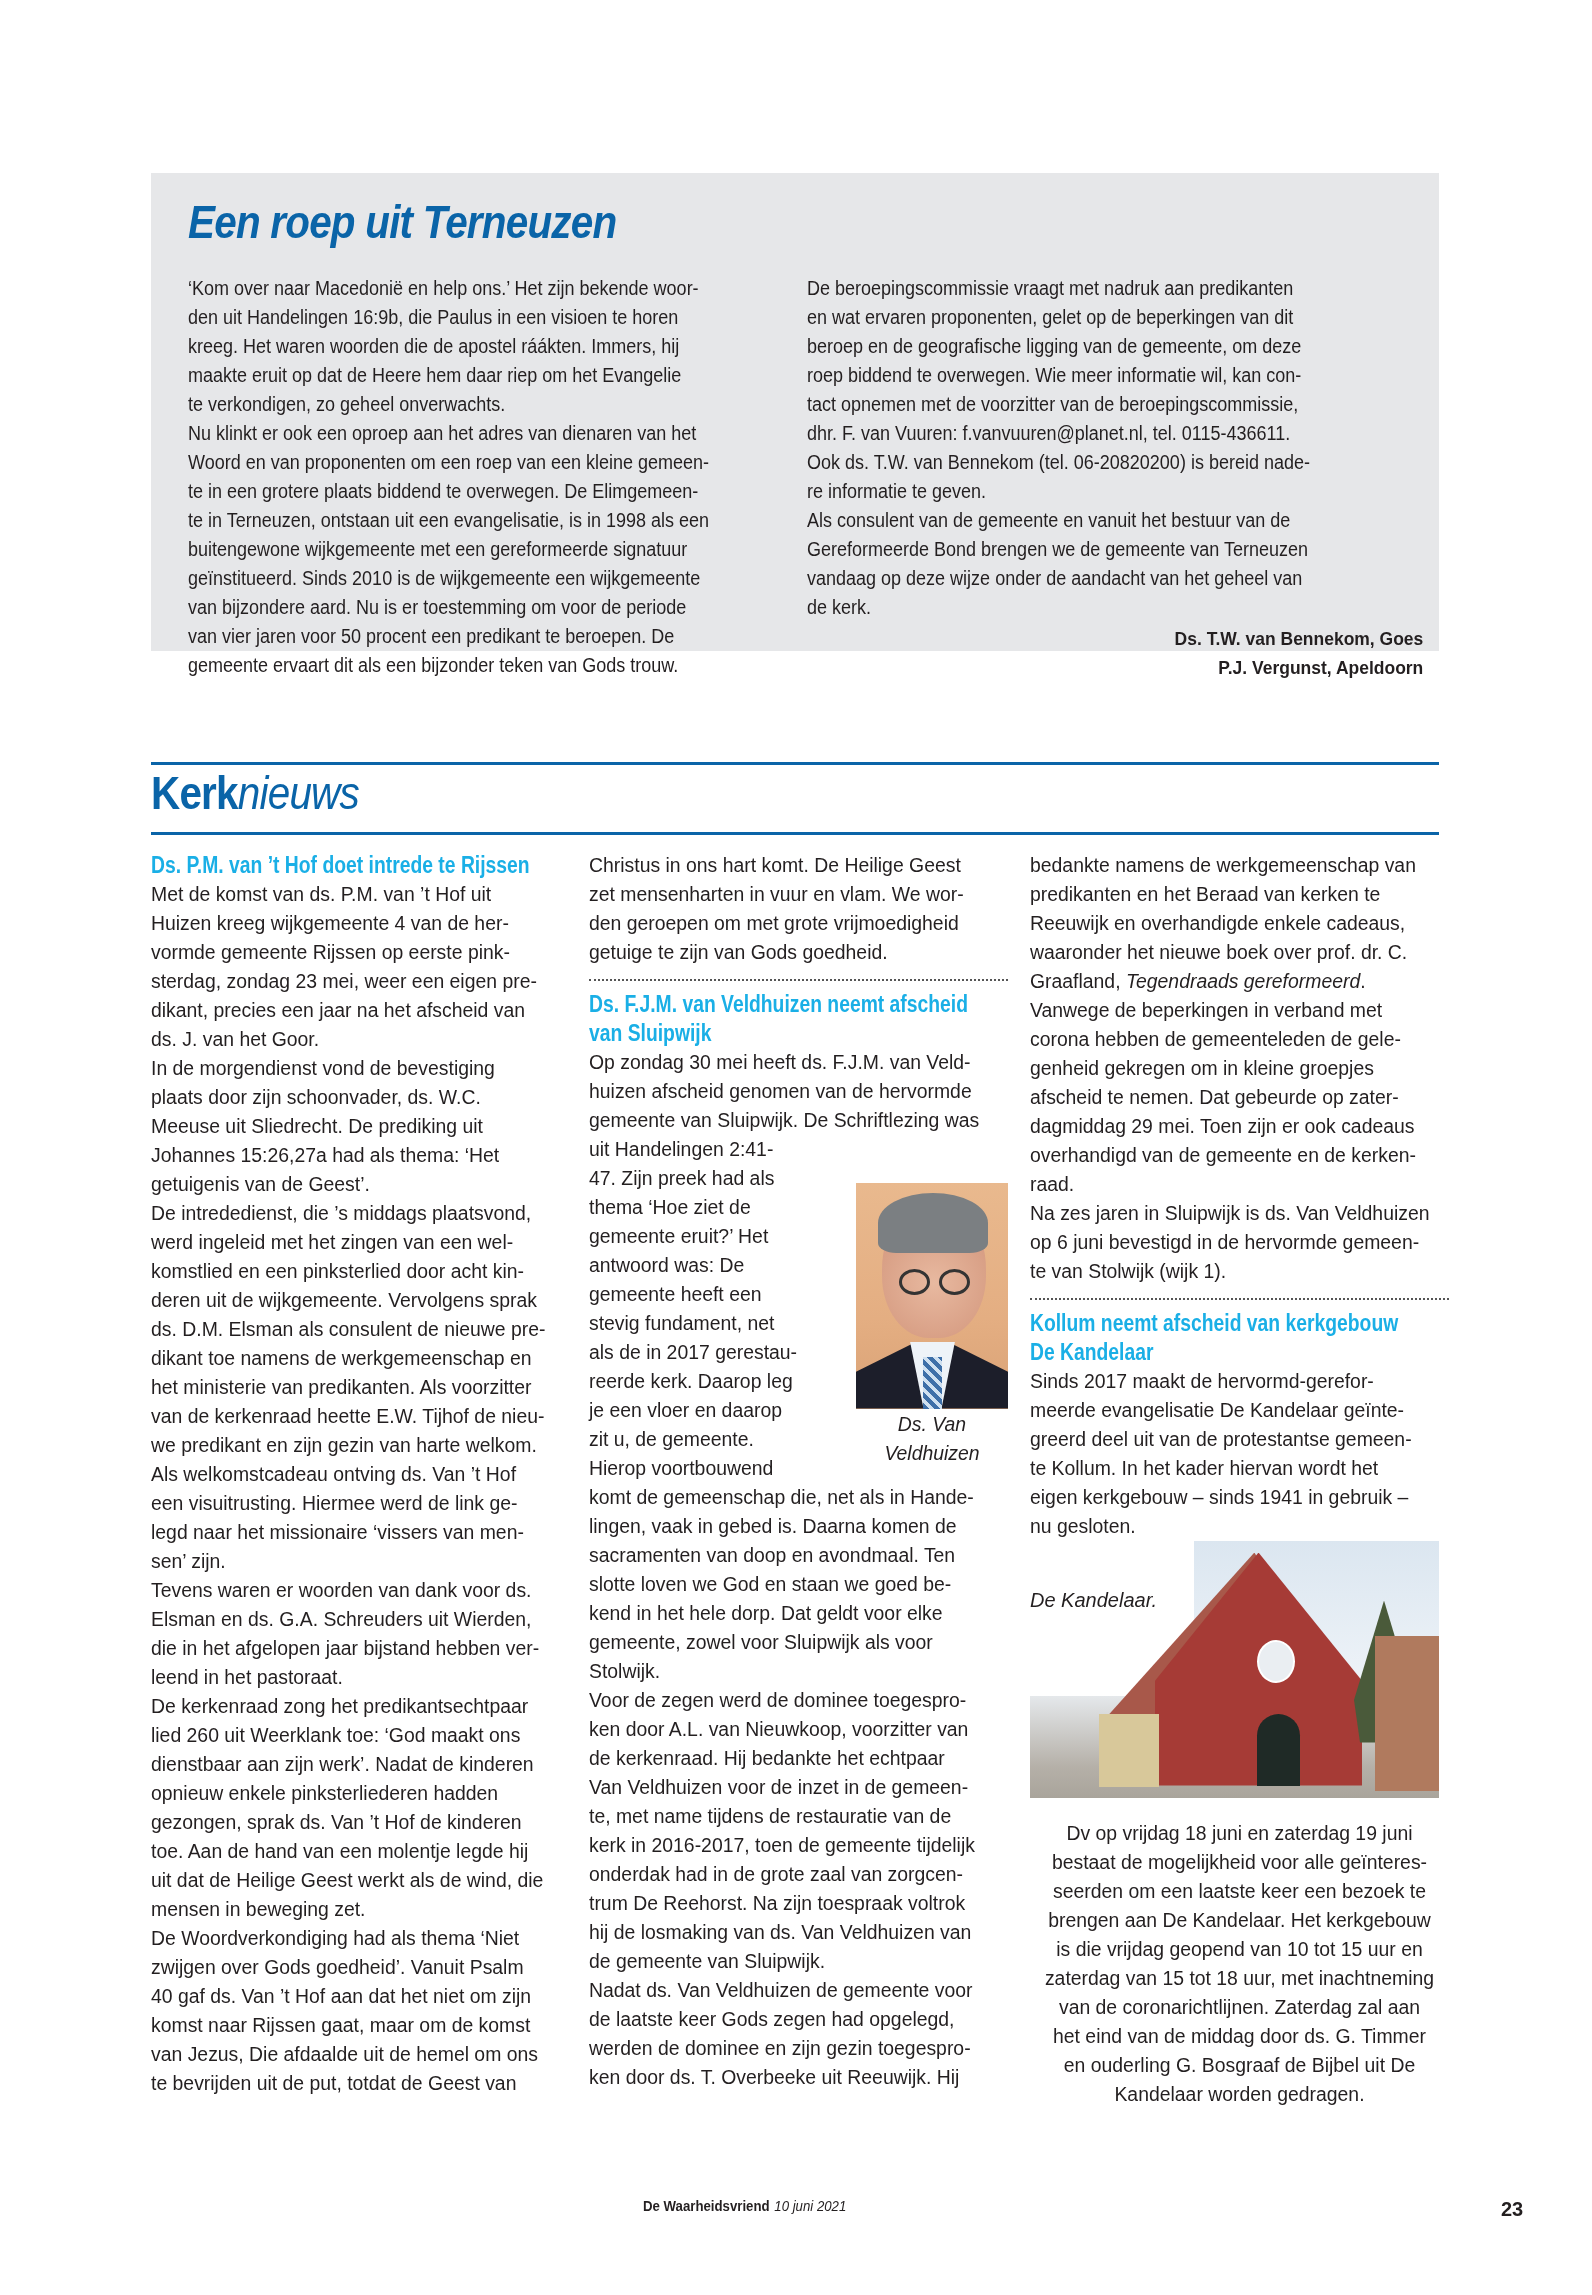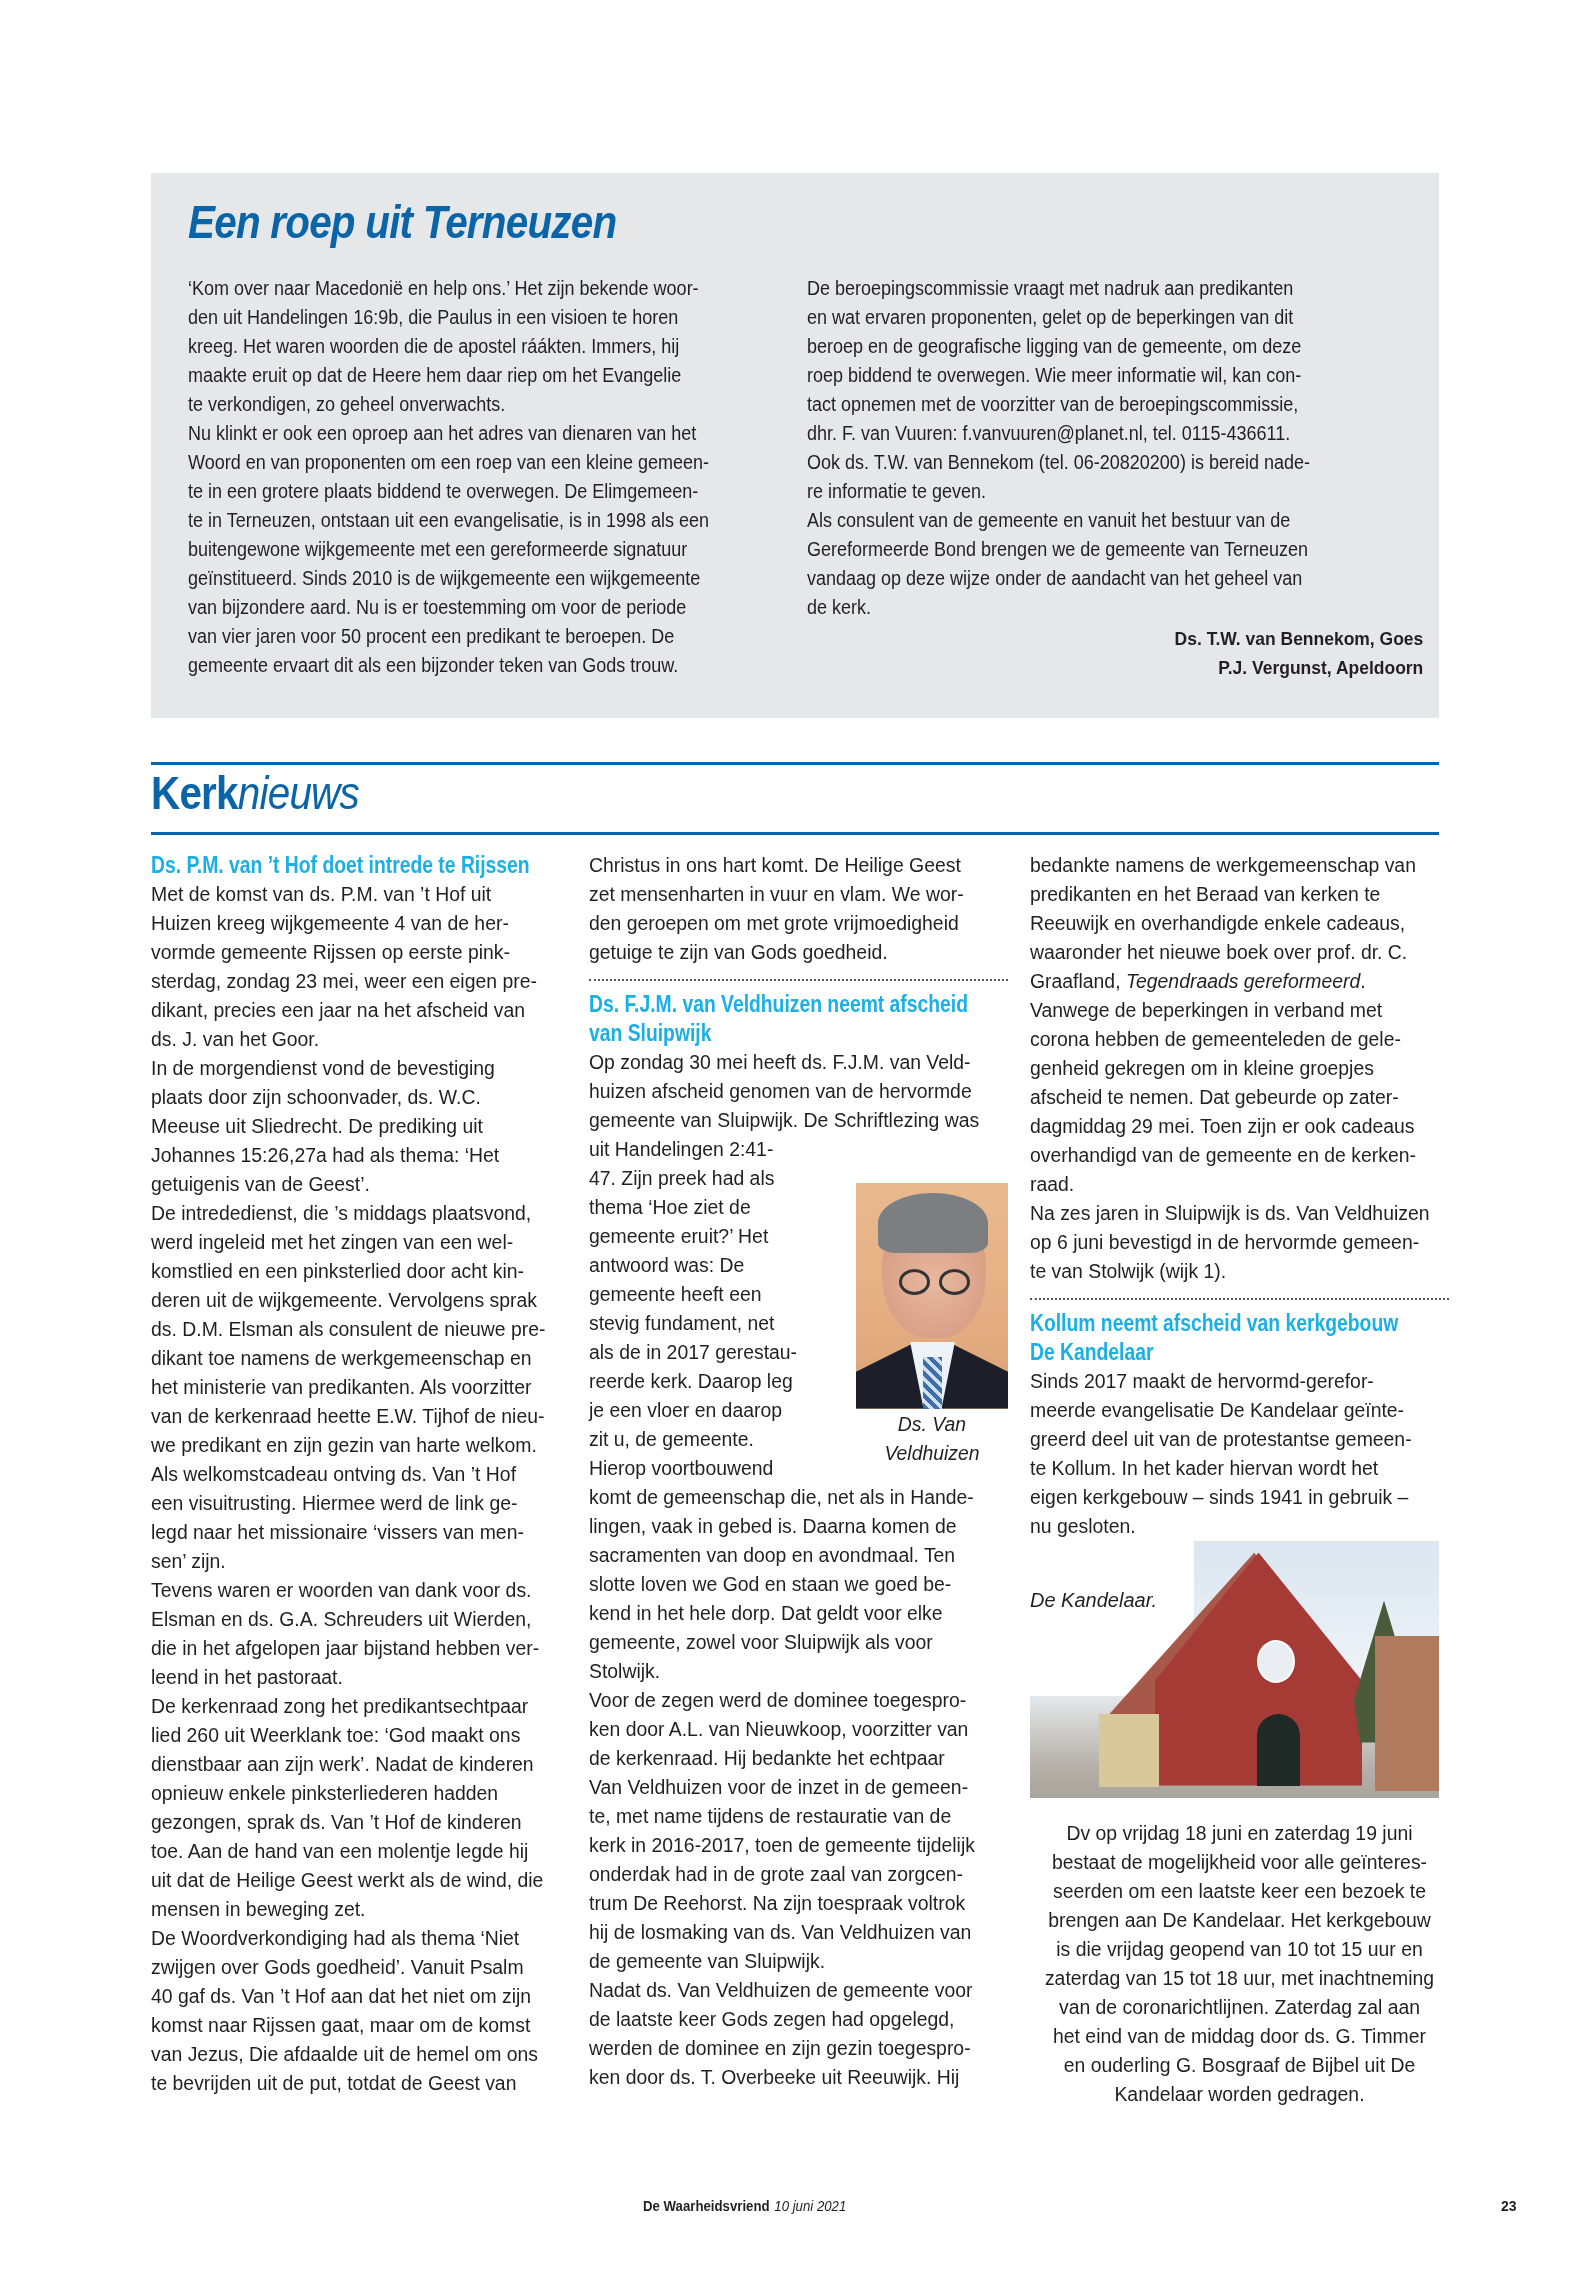--- a/index.html
+++ b/index.html
@@ -1,20 +1,20 @@
 <!DOCTYPE html>
 <html style="font-size:14px"><head>
 <meta charset="utf-8">
 <style>
   * { box-sizing: border-box; margin: 0; padding: 0; }
   html, body { width: 1592px; height: 2295px; background: #ffffff; }
   body { position: relative; font-family: "Liberation Sans", sans-serif; color: #231f20; }
 
   .box {
-    position: absolute; left: 151px; top: 173px; width: 1288px; height: 545px;
+    position: absolute; left: 151px; top: 173px; width: 1288px; height: 478px;
     background: #e6e7e9;
   }
   .box-title {
     position: absolute; left: 37px; top: 21px;
     font-family: "Liberation Sans", sans-serif; font-style: italic; font-weight: bold;
     font-size: 47px; color: #0a64a8; letter-spacing: -0.9px; transform: scaleX(0.86); transform-origin: left;
     white-space: nowrap;
   }
   .box-col {
     position: absolute; top: 101px; width: 604px;
@@ -82,21 +82,21 @@
   .photo-church .roof { position: absolute; left: 69px; top: 12px; width: 259px; height: 173px; background: #a8584a; clip-path: polygon(60% 0, 100% 100%, 0 100%); }
   .photo-church .gable { position: absolute; left: 125px; top: 12px; width: 207px; height: 233px; background: #a63b36; clip-path: polygon(50% 0, 100% 55%, 100% 100%, 0 100%, 0 55%); }
   .photo-church .side { position: absolute; left: 69px; top: 173px; width: 60px; height: 73px; background: #d8c89a; }
   .photo-church .rose { position: absolute; left: 227px; top: 99px; width: 38px; height: 43px; border-radius: 50%; background: #eaeef2; border: 2.6px solid #fff; }
   .photo-church .door { position: absolute; left: 227px; top: 173px; width: 43px; height: 72px; background: #1f2a26; border-radius: 21.6px 21.6px 0 0; }
   .photo-church .tree { position: absolute; left: 324px; top: 60px; width: 60px; height: 142px; background: #4a5a3a; clip-path: polygon(50% 0, 100% 70%, 90% 100%, 10% 100%, 0 70%); }
   .photo-church .wall { position: absolute; left: 345px; top: 95px; width: 64px; height: 155px; background: #b07a5e; }
 
   .footer-title { position: absolute; left: 643px; top: 2198px; font-size: 14.7px; font-weight: bold; transform: scaleX(0.9); transform-origin: left; white-space: nowrap; }
   .footer-title .date { font-style: italic; font-weight: normal; margin-left: 5.2px; }
-  .page-num { position: absolute; left: 1501px; top: 2198px; font-size: 14px; font-weight: bold; }
+  .page-num { position: absolute; left: 1501px; top: 2198px; font-size: 20px; font-weight: bold; }
 </style>
 </head>
 <body>
 
 <div class="box">
   <div class="box-title">Een roep uit Terneuzen</div>
   <div class="box-col left">
       <p>‘Kom over naar Macedonië en help ons.’ Het zijn bekende woor-</p>
       <p>den uit Handelingen 16:9b, die Paulus in een visioen te horen</p>
       <p>kreeg. Het waren woorden die de apostel ráákten. Immers, hij</p>

